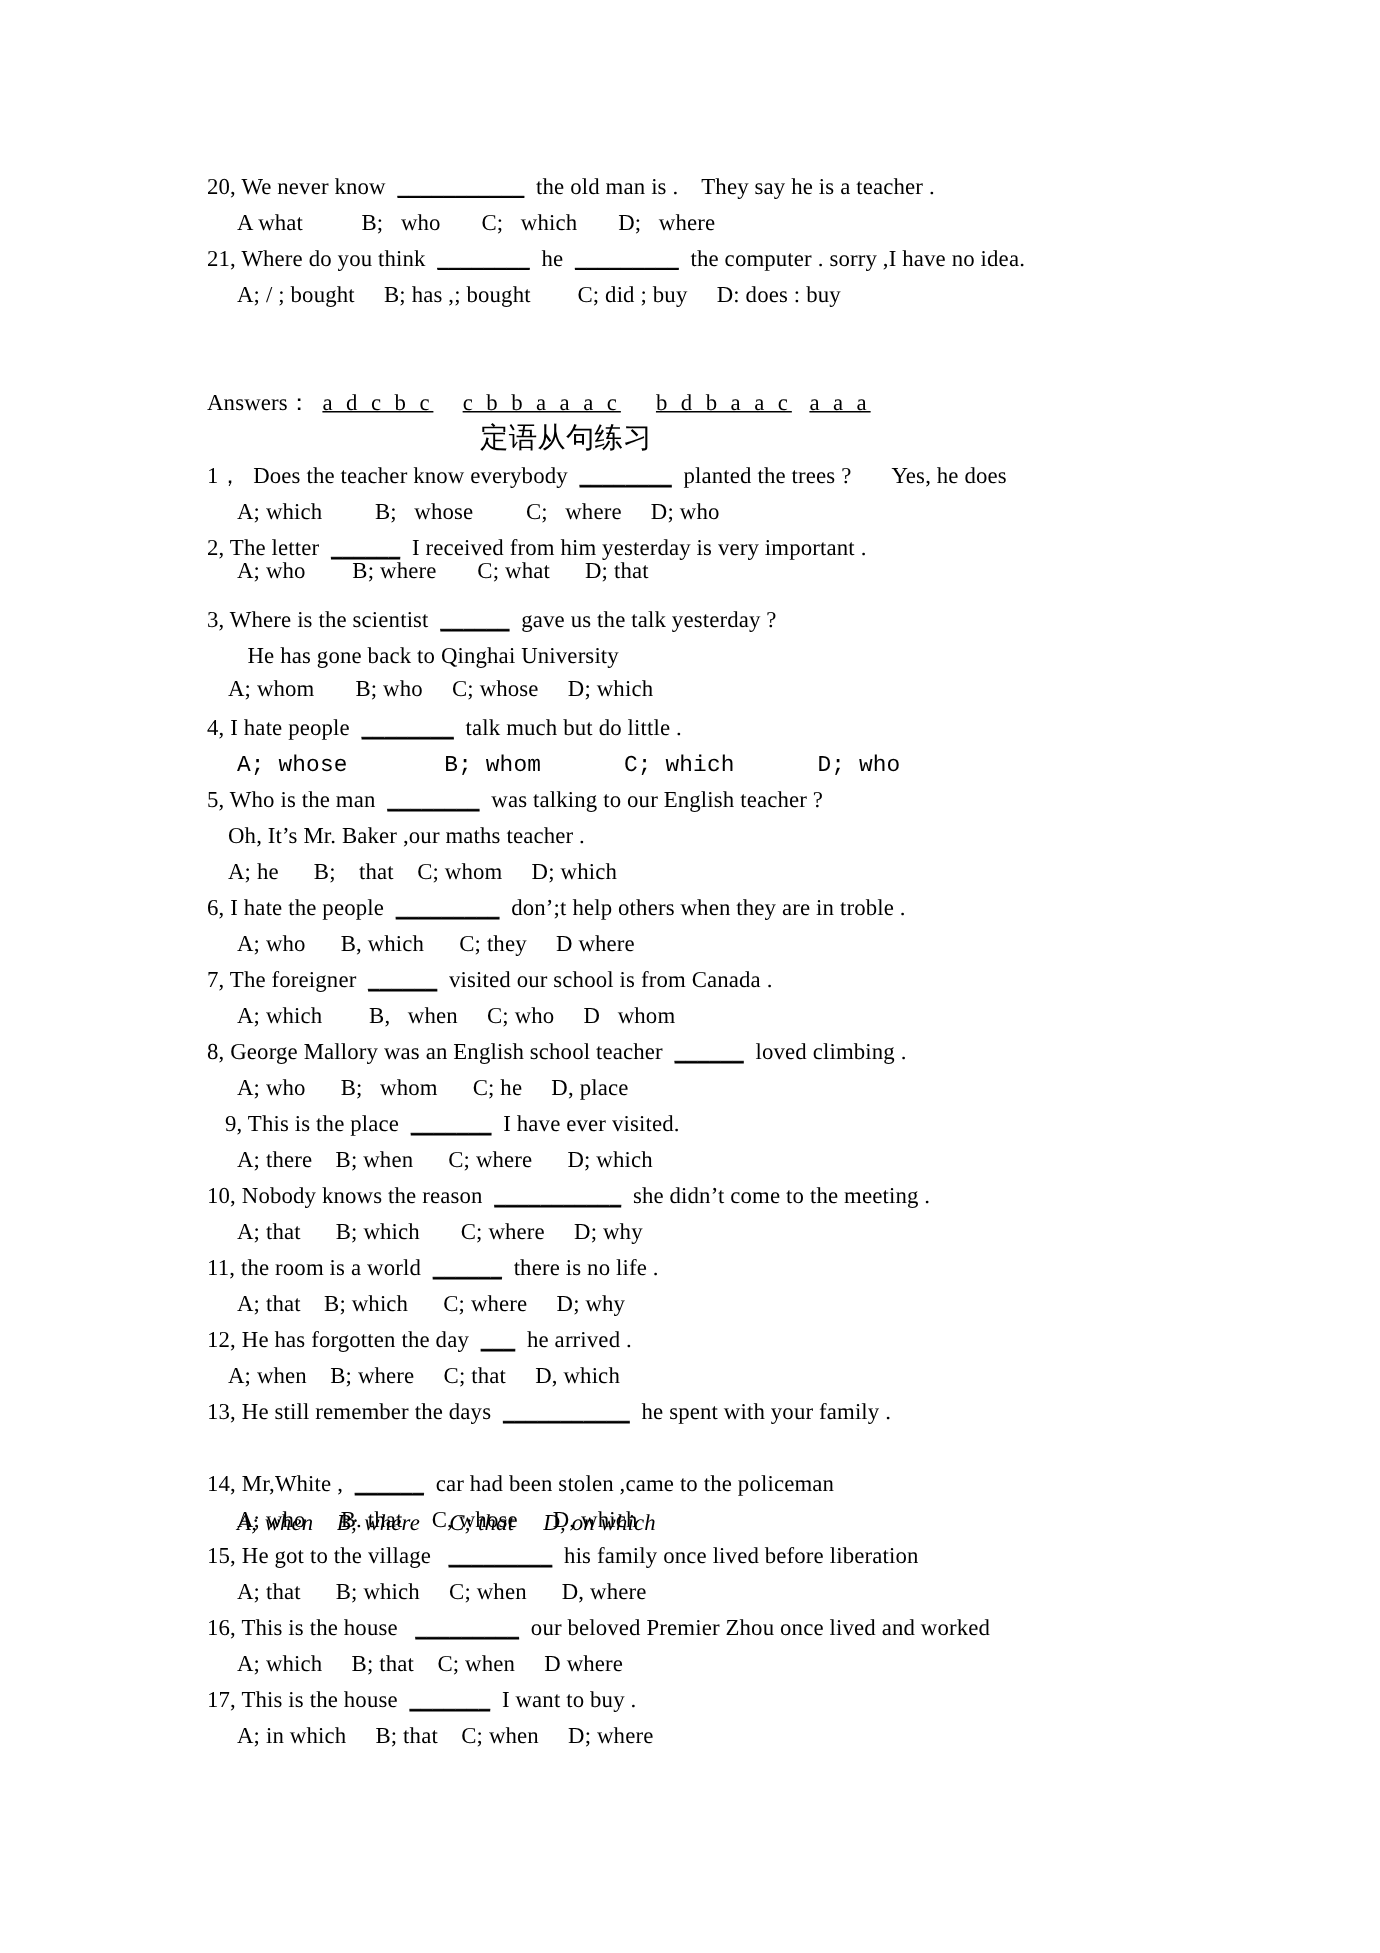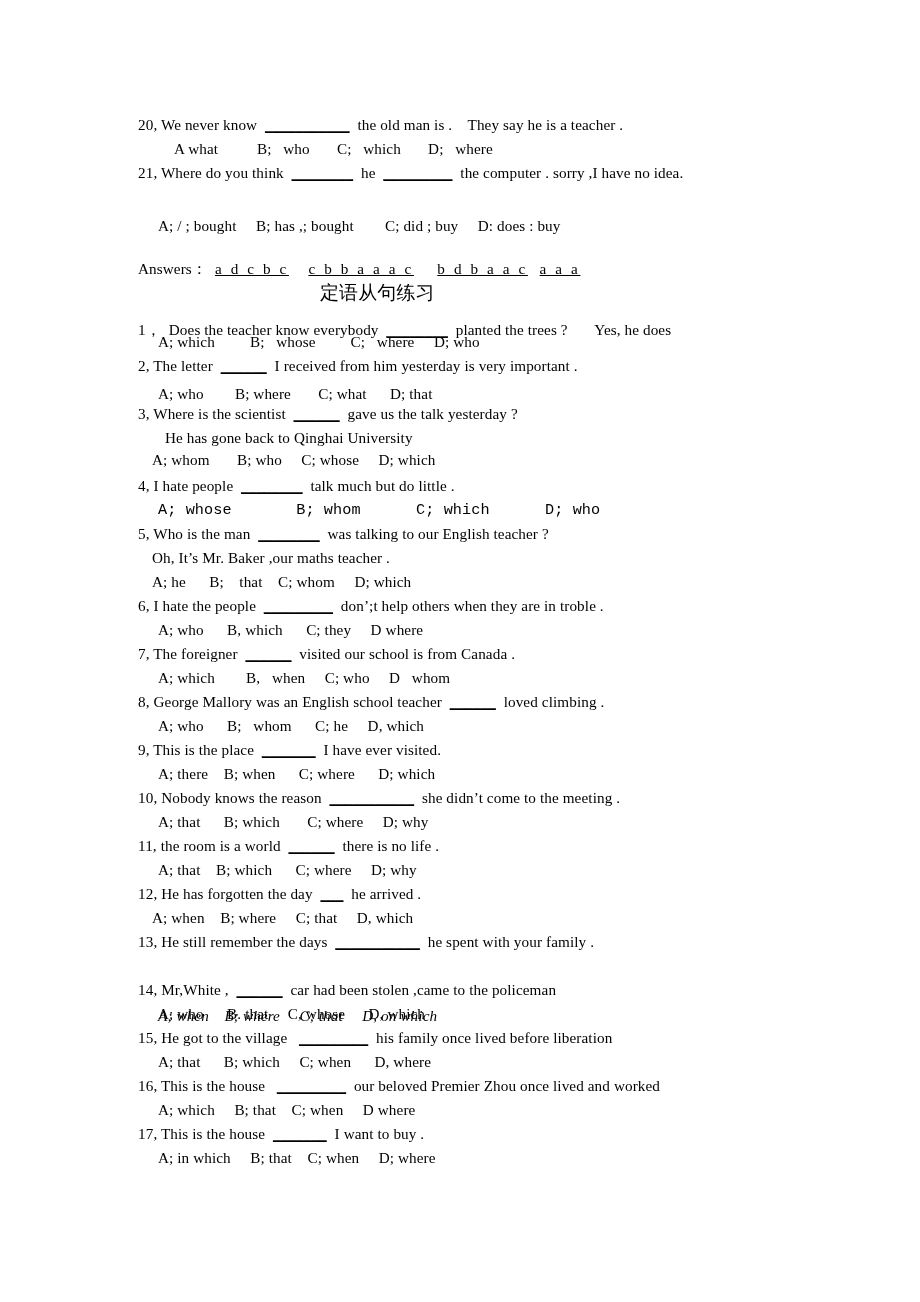--- a/index.html
+++ b/index.html
@@ -46,57 +46,57 @@
   }
   .sp { letter-spacing: 2.6px; text-decoration: underline; }
 </style>
 </head>
 <body>
 
 <div class="page">
 
   <div class="line q-line" style="top:116px;"><span>20,</span> <span>We never know</span>  <span class="blank">___________</span>  <span>the old man is .    They say he is a teacher .</span></div>
 
-  <div class="line opt-line" style="top:140px;margin-left:16px;">A what          B;   who       C;   which       D;   where</div>
+  <div class="line opt-line" style="top:140px;">A what          B;   who       C;   which       D;   where</div>
 
   <div class="line q-line" style="top:164px;"><span>21,</span> <span>Where do you think</span>  <span class="blank">________</span>  <span>he</span>  <span class="blank">_________</span>  <span>the computer . sorry ,I have no idea.</span></div>
 
-  <div class="line opt-line" style="top:188px;margin-top:29px;">A; / ; bought     B; has ,; bought        C; did ; buy     D: does : buy</div>
+  <div class="line opt-line" style="top:188px;">A; / ; bought     B; has ,; bought        C; did ; buy     D: does : buy</div>
 
   <div class="line answers-line" style="top:260px;"><span>Answers：</span>  <span class="sp">a d c b c</span>     <span class="sp">c b b a a a c</span>      <span class="sp">b d b a a c</span>   <span class="sp">a a a</span></div>
 
   <div class="line cn-title" style="top:283px;">定语从句练习</div>
 
-  <div class="line q-line" style="top:309px;margin-top:12px;"><span>1，</span>  <span>Does the teacher know everybody</span>  <span class="blank">________</span>  <span>planted the trees ?       Yes, he does</span></div>
+  <div class="line q-line" style="top:309px;"><span>1，</span>  <span>Does the teacher know everybody</span>  <span class="blank">________</span>  <span>planted the trees ?       Yes, he does</span></div>
   <div class="line opt-line" style="top:333px;">A; which         B;   whose         C;   where     D; who</div>
 
   <div class="line q-line" style="top:357px;"><span>2,</span> <span>The letter</span>  <span class="blank">______</span>  <span>I received from him yesterday is very important .</span></div>
-  <div class="line opt-line" style="top:385px;">A; who        B; where       C; what      D; that</div>
+  <div class="line opt-line" style="top:372px;">A; who        B; where       C; what      D; that</div>
 
   <div class="line q-line" style="top:405px;"><span>3,</span> <span>Where is the scientist</span>  <span class="blank">______</span>  <span>gave us the talk yesterday ?</span></div>
   <div class="line sub-line" style="top:429px;">He has gone back to Qinghai University</div>
   <div class="line opt-line-narrow" style="top:451px;text-align:right;">A; whom       B; who     C; whose     D; which</div>
 
   <div class="line q-line" style="top:477px;"><span>4,</span> <span>I hate people</span>  <span class="blank">________</span>  <span>talk much but do little .</span></div>
   <div class="line opt-line" style="top:501px;font-family:Liberation Mono, monospace;">A; whose       B; whom      C; which      D; who</div>
 
   <div class="line q-line" style="top:525px;"><span>5,</span> <span>Who is the man</span>  <span class="blank">________</span>  <span>was talking to our English teacher ?</span></div>
   <div class="line opt-line-narrow" style="top:549px;">Oh, It’s Mr. Baker ,our maths teacher .</div>
   <div class="line opt-line-narrow" style="top:573px;">A; he      B;    that    C; whom     D; which</div>
 
   <div class="line q-line" style="top:597px;"><span>6,</span> <span>I hate the people</span>  <span class="blank">_________</span>  <span>don’;t help others when they are in troble .</span></div>
   <div class="line opt-line" style="top:621px;">A; who      B, which      C; they     D where</div>
 
   <div class="line q-line" style="top:645px;"><span>7,</span> <span>The foreigner</span>  <span class="blank">______</span>  <span>visited our school is from Canada .</span></div>
   <div class="line opt-line" style="top:669px;">A; which        B,   when     C; who     D   whom</div>
 
   <div class="line q-line" style="top:693px;"><span>8,</span> <span>George Mallory was an English school teacher</span>  <span class="blank">______</span>  <span>loved climbing .</span></div>
-  <div class="line opt-line" style="top:717px;">A; who      B;   whom      C; he     D, which</div>
+  <div class="line opt-line" style="top:717px;">A; who      B;   whom      C; he     D, place</div>
 
-  <div class="line q-line" style="top:741px;"><span>9,</span> <span>This is the place</span>  <span class="blank">_______</span>  <span>I have ever visited.</span></div>
+  <div class="line q-line" style="top:741px;margin-left:12px;"><span>9,</span> <span>This is the place</span>  <span class="blank">_______</span>  <span>I have ever visited.</span></div>
   <div class="line opt-line" style="top:765px;">A; there    B; when      C; where      D; which</div>
 
   <div class="line q-line" style="top:789px;"><span>10,</span> <span>Nobody knows the reason</span>  <span class="blank">___________</span>  <span>she didn’t come to the meeting .</span></div>
   <div class="line opt-line" style="top:813px;">A; that      B; which       C; where     D; why</div>
 
   <div class="line q-line" style="top:837px;"><span>11,</span> <span>the room is a world</span>  <span class="blank">______</span>  <span>there is no life .</span></div>
   <div class="line opt-line" style="top:861px;">A; that    B; which      C; where     D; why</div>
 
   <div class="line q-line" style="top:885px;"><span>12,</span> <span>He has forgotten the day</span>  <span class="blank">___</span>  <span>he arrived .</span></div>
   <div class="line opt-line-narrow" style="top:909px;">A; when    B; where     C; that     D, which</div>

